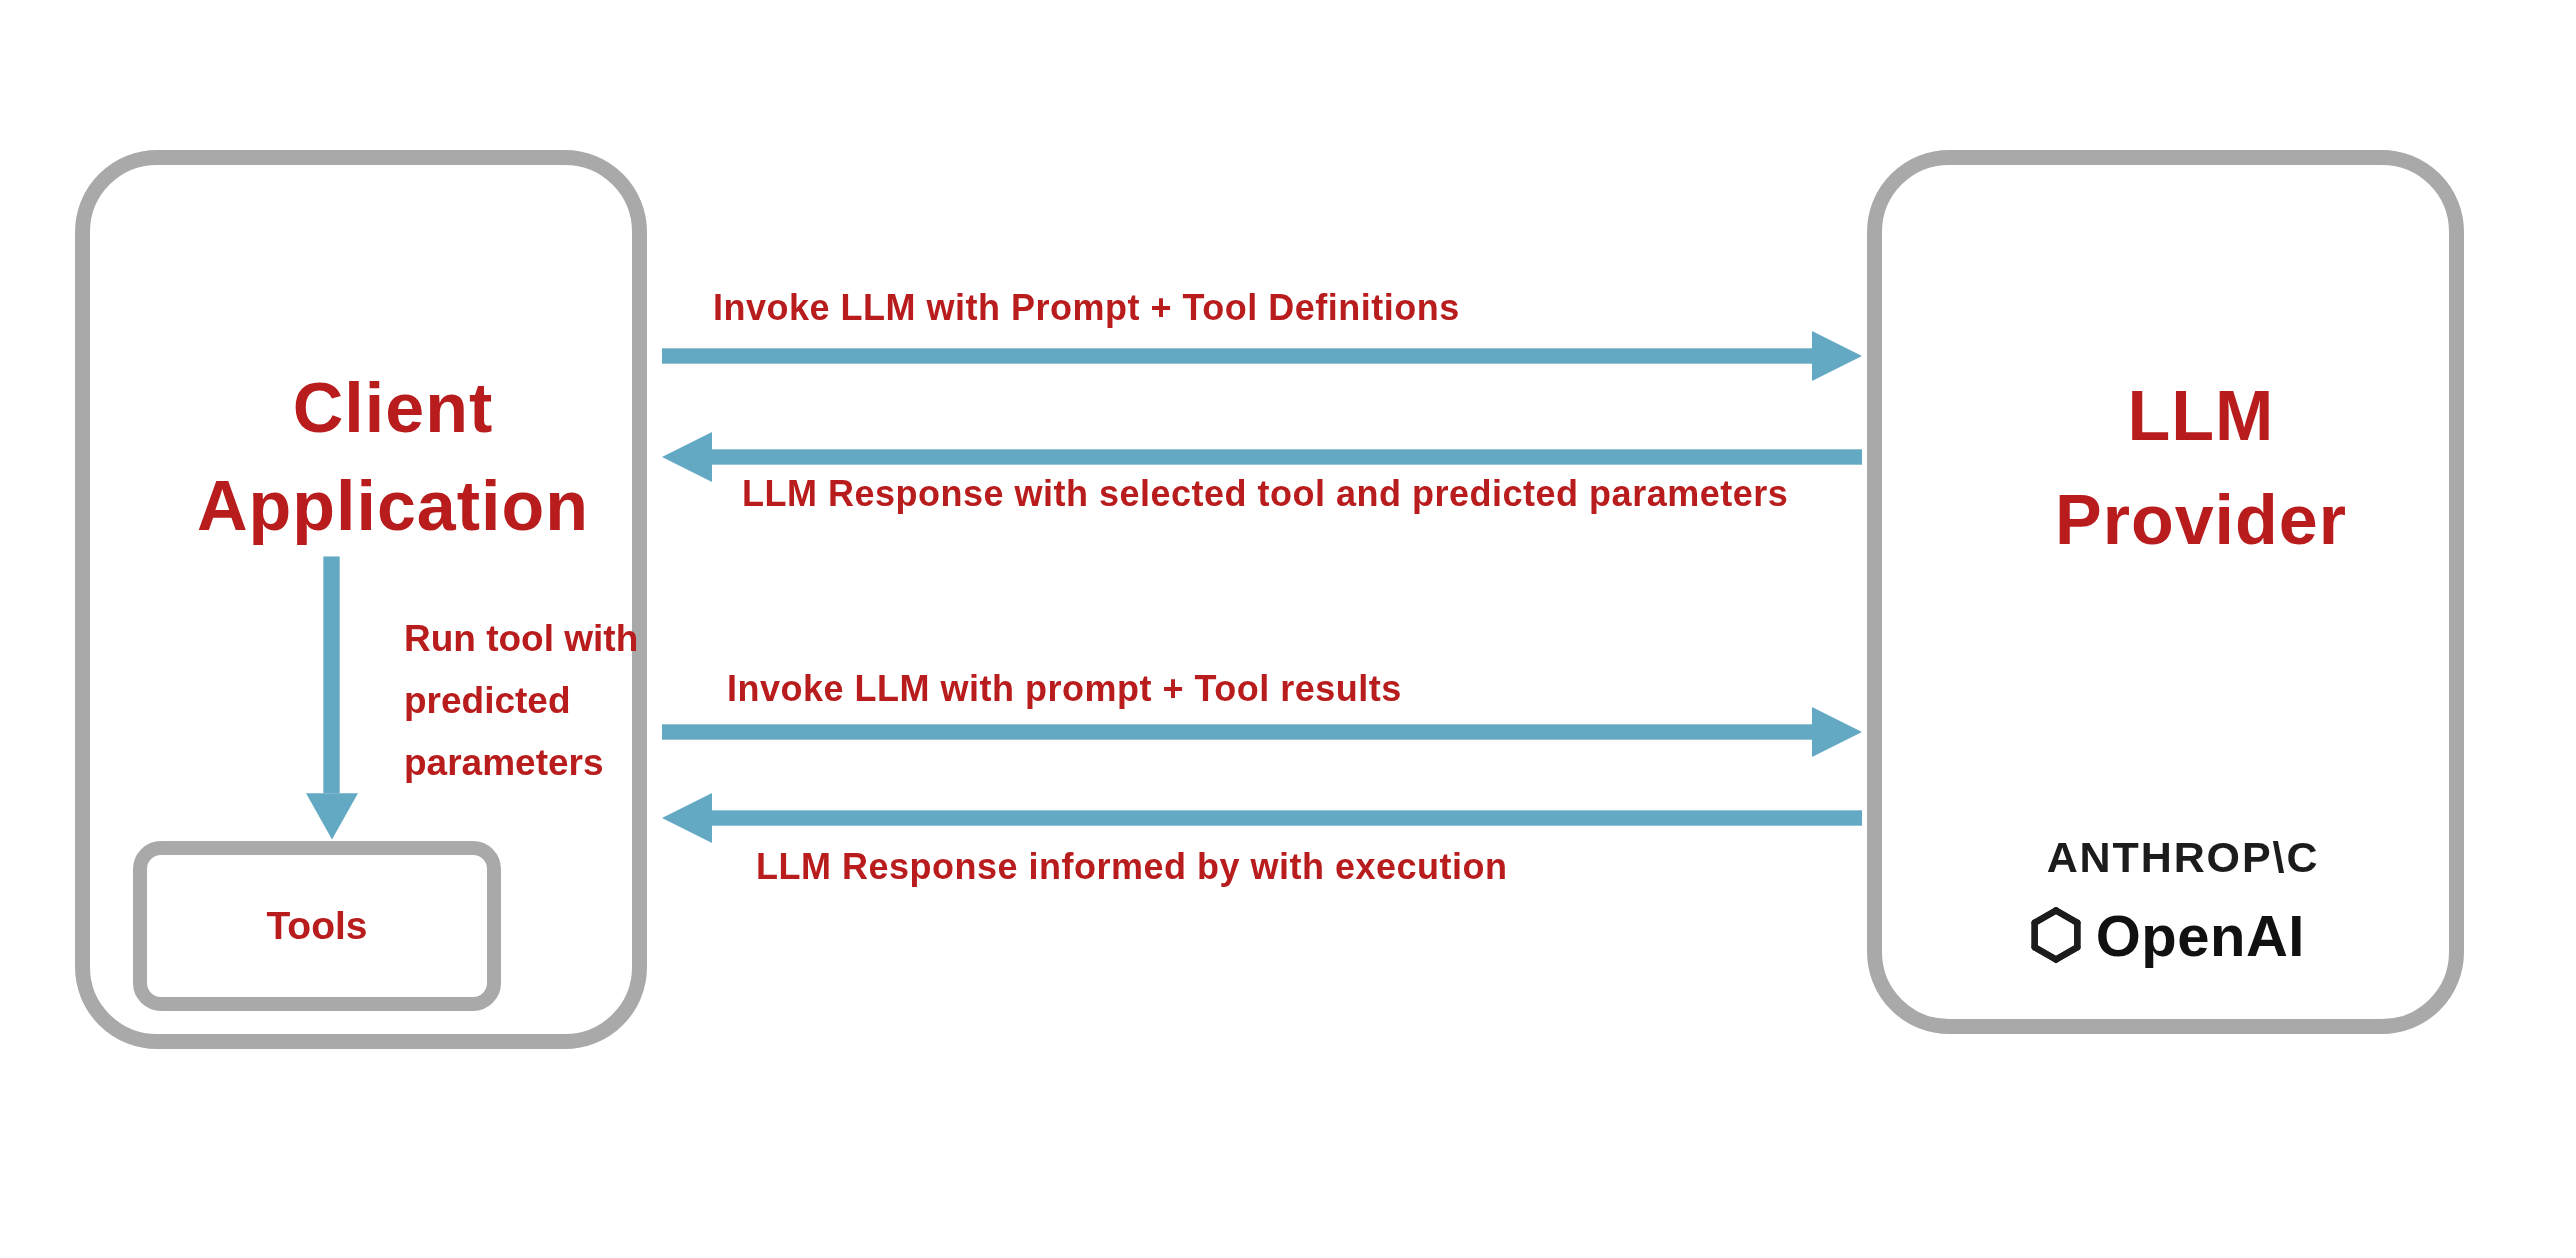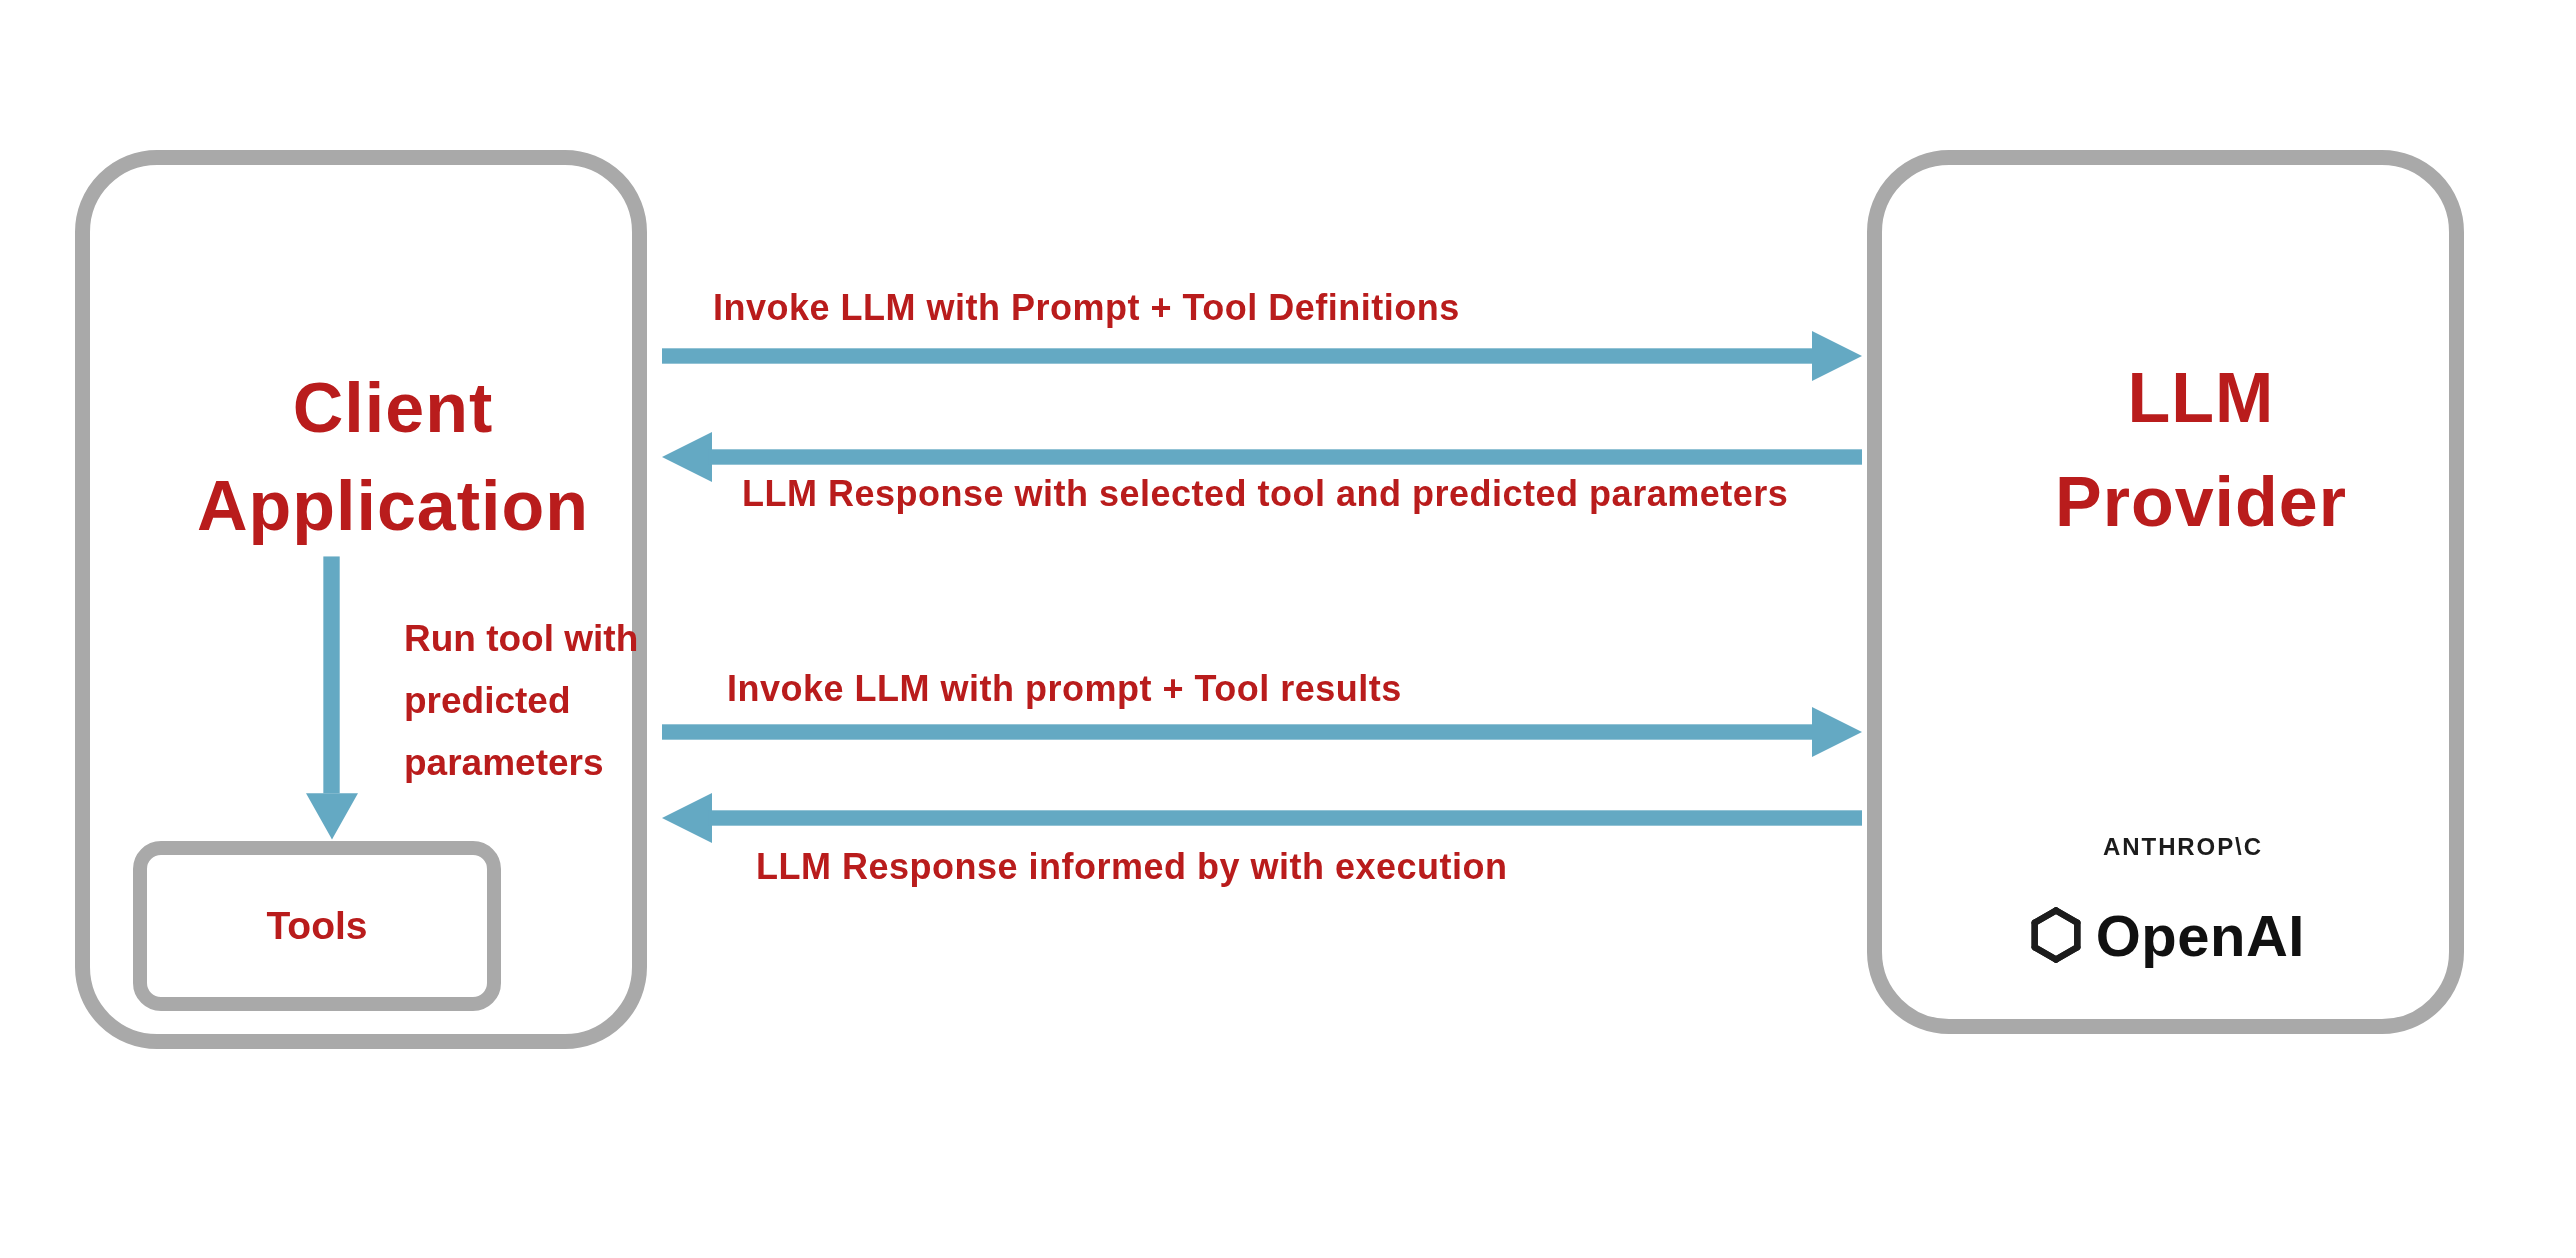--- a/index.html
+++ b/index.html
@@ -23,21 +23,21 @@
   #client-box{left:75px;top:150px;width:572px;height:899px;}
   #llm-box{left:1867px;top:150px;width:597px;height:884px;}
 
   .box-title{
     text-align:center;
     font-size:70px;
     line-height:98px;
     letter-spacing:1px;
   }
   #client-title{left:75px;top:359px;width:572px;}
-  #llm-title{left:1867px;top:346px;width:604px;line-height:104px;}
+  #llm-title{left:1867px;top:364px;width:604px;line-height:104px;}
 
   .flow-label{
     font-size:36px;
     line-height:44px;
     letter-spacing:0.5px;
   }
   #label-1{left:713px;top:286px;}
   #label-2{left:742px;top:472px;}
   #label-3{left:727px;top:667px;}
   #label-4{left:756px;top:845px;}
@@ -57,21 +57,21 @@
     left:133px;top:841px;width:368px;height:170px;
     border:14.5px solid #A9A9A9;border-radius:28px;
     box-sizing:border-box;
     display:flex;align-items:center;justify-content:center;
   }
   #tools-label{font-size:39px;}
 
   #anthropic-wordmark{
     left:1867px;top:833px;width:632px;
     text-align:center;
-    font-size:24px;font-weight:bold;
+    font-size:43px;font-weight:bold;
     letter-spacing:1.9px;
     color:#1C1C1C;
   }
   #openai-row{
     left:1867px;top:902px;width:597px;height:66px;
     display:flex;align-items:center;justify-content:center;
     gap:9.7px;
   }
   #openai-wordmark{
     font-size:58px;font-weight:bold;color:#111111;letter-spacing:0.5px;

